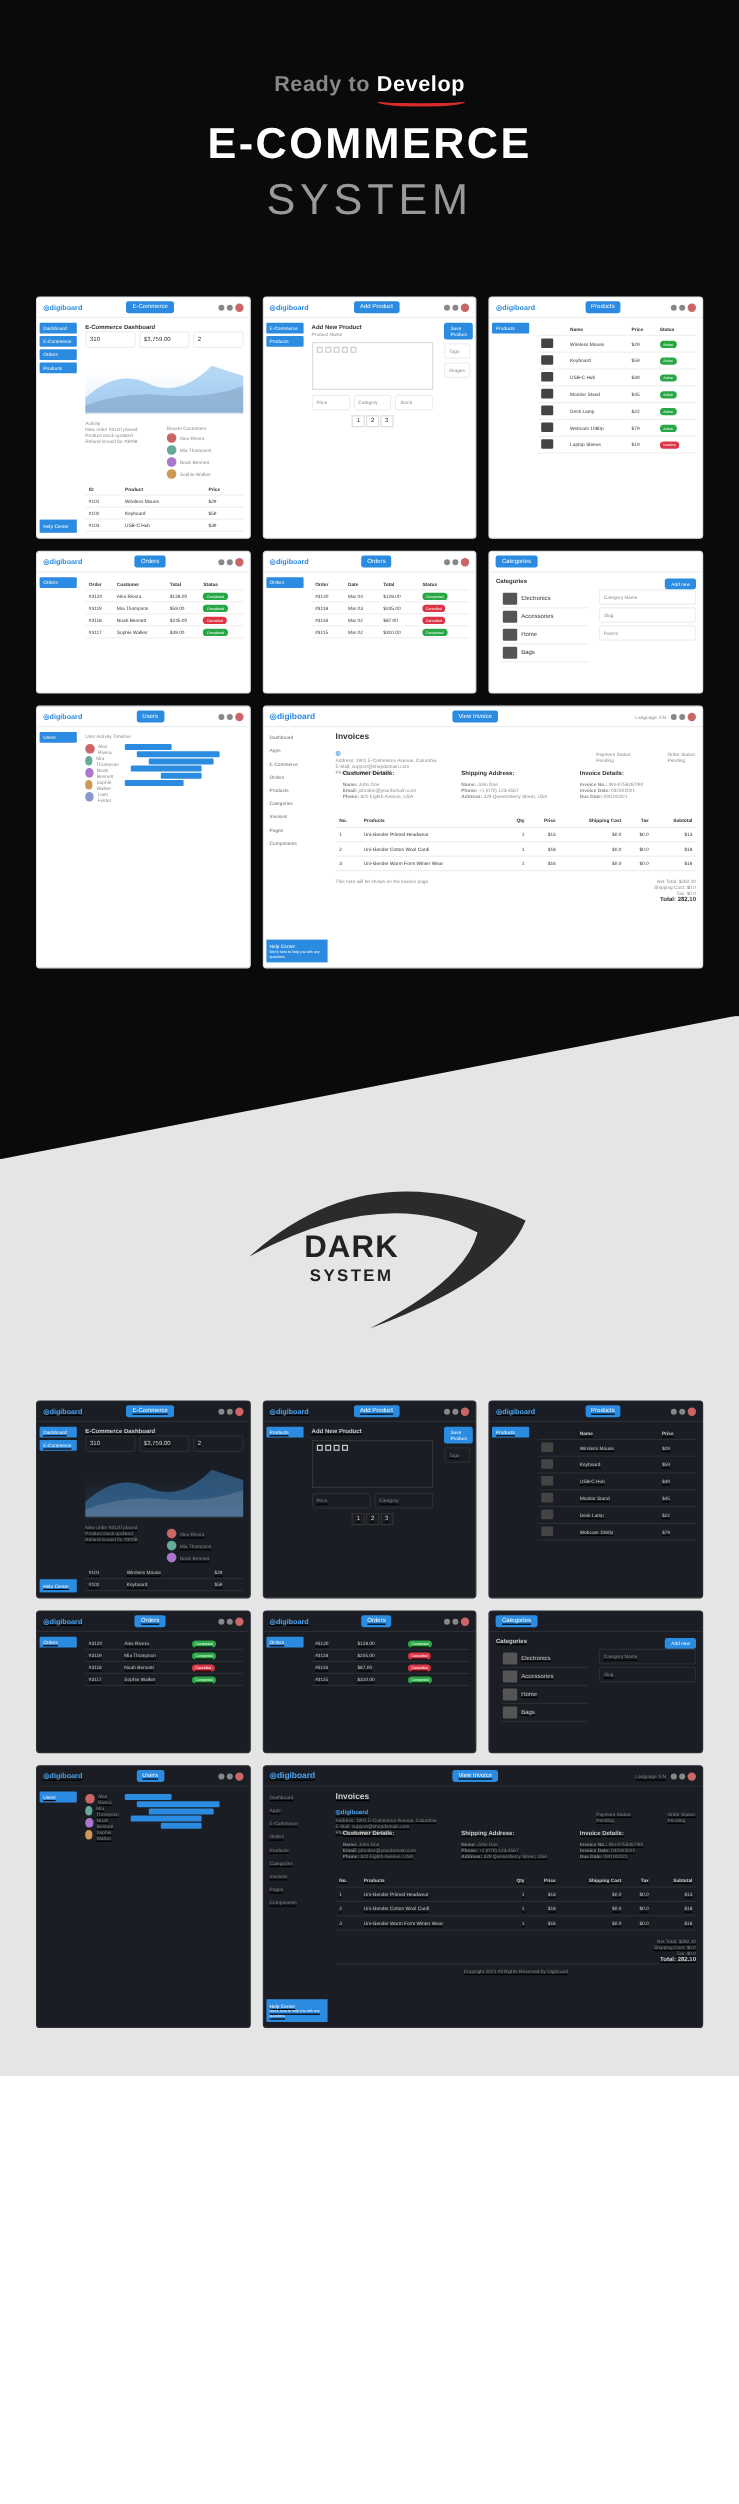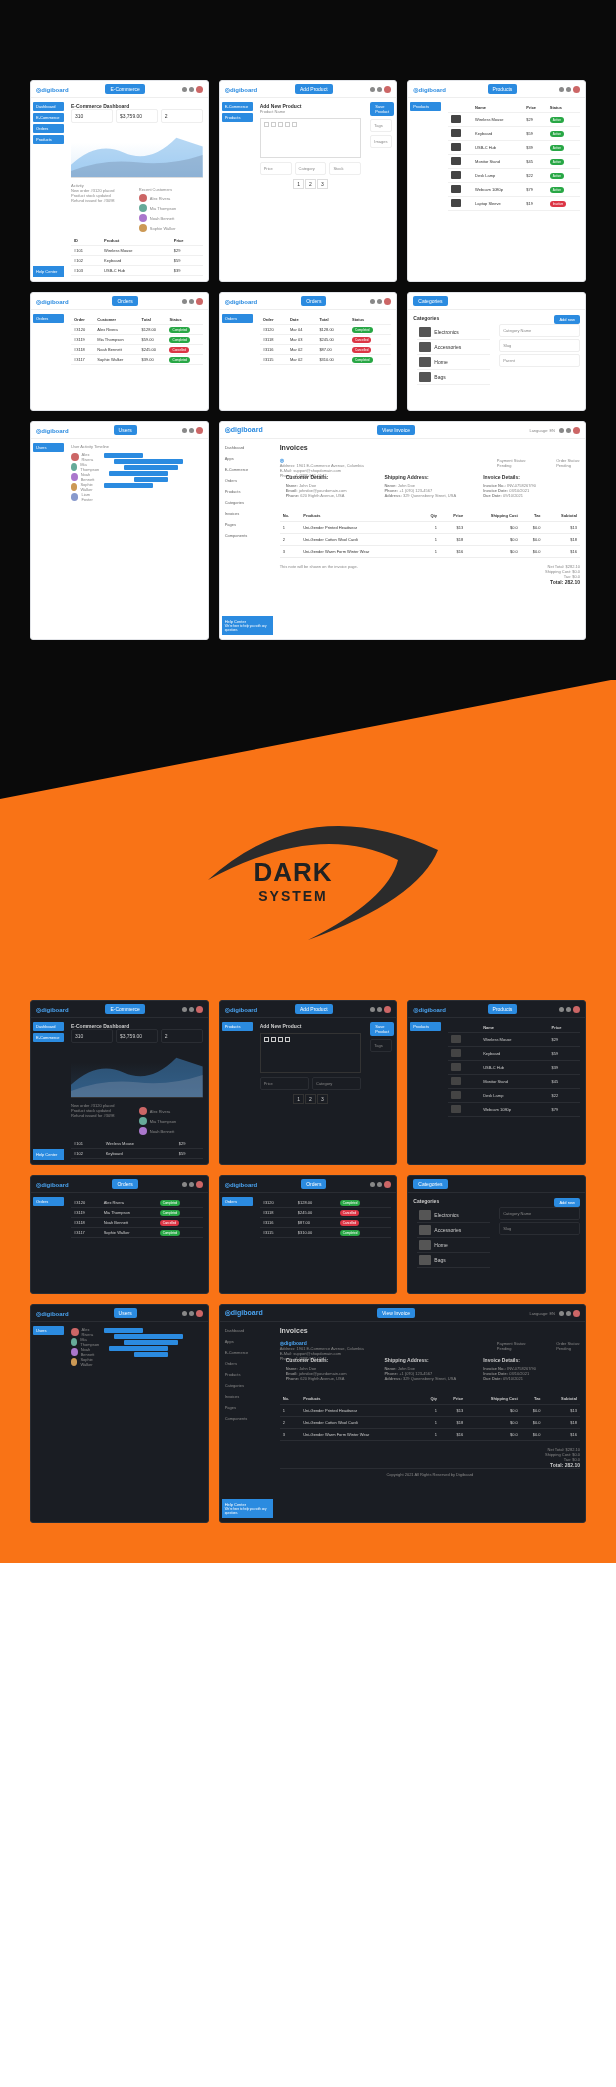--- a/index.html
+++ b/index.html
@@ -1,18 +1,18 @@
 <!DOCTYPE html>
 <html><head>
 <meta charset="utf-8">
 <style>
   * { margin: 0; padding: 0; box-sizing: border-box; }
   body { width: 616px; font-family: -apple-system, BlinkMacSystemFont, 'Segoe UI', Arial, sans-serif; }
   .section-dark { background: #0a0a0a; padding: 60px 30px 40px; }
-  .section-white { background: #f97316; padding: 40px 30px; position: relative; }
+  .section-white { background: #e5e5e5; padding: 40px 30px; position: relative; text-decoration: underline; }
   .section-white::before { content: ''; position: absolute; top: -1px; left: 0; right: 0; height: 120px; background: #0a0a0a; clip-path: polygon(0 0, 100% 0, 100% 0%, 0 100%); }
   .title-block { text-align: center; margin-bottom: 60px; }
   .subtitle { color: #888; font-size: 18px; font-weight: 600; letter-spacing: 0.5px; }
   .subtitle .accent { color: #fff; position: relative; display: inline-block; }
   .subtitle .accent::after { content: ''; position: absolute; left: 0; right: 0; bottom: -8px; height: 6px; background: none; border-bottom: 3px solid #d92b2b; border-radius: 0 0 50% 50%; }
   .title-main { color: #fff; font-size: 36px; font-weight: 800; letter-spacing: 2px; margin-top: 18px; }
   .title-sub { color: #999; font-size: 36px; font-weight: 300; letter-spacing: 4px; margin-top: 4px; }
   .grid { display: grid; grid-template-columns: repeat(3, 1fr); gap: 10px; margin-top: 20px; }
   .card { background: #fff; border: 1px solid #e2e4e8; border-radius: 3px; overflow: hidden; font-size: 5px; color: #333; }
   .card.dark { background: #1a1d23; border-color: #2a2d33; color: #ccc; }
@@ -76,20 +76,28 @@
   .cat-thumb { width: 12px; height: 10px; background: #555; border-radius: 1px; }
   .btn-blue { background: #2b8be0; color: #fff; padding: 2px 5px; border-radius: 2px; font-size: 4px; display: inline-block; }
   .mini { font-size: 4px; color: #888; }
   .footer-line { font-size: 4px; color: #888; text-align: center; padding: 3px; border-top: 1px solid #eee; }
   .card.dark .footer-line { border-color: #2a2d33; }
 </style>
 </head>
 <body>
 
 <div class="section-dark">
+  <div class="title-block">
+    <div class="subtitle">
+      <span>Ready to</span>
+      <span class="accent">Develop</span>
+    </div>
+    <div class="title-main">E-COMMERCE</div>
+    <div class="title-sub">SYSTEM</div>
+  </div>
 
   <div class="grid">
 
     <div class="card">
       <div class="card-header">
         <span class="logo">◎<span>digiboard</span></span>
         <span class="crumb">E-Commerce</span>
         <span class="hdr-icons">
             <span></span>
             <span></span>

